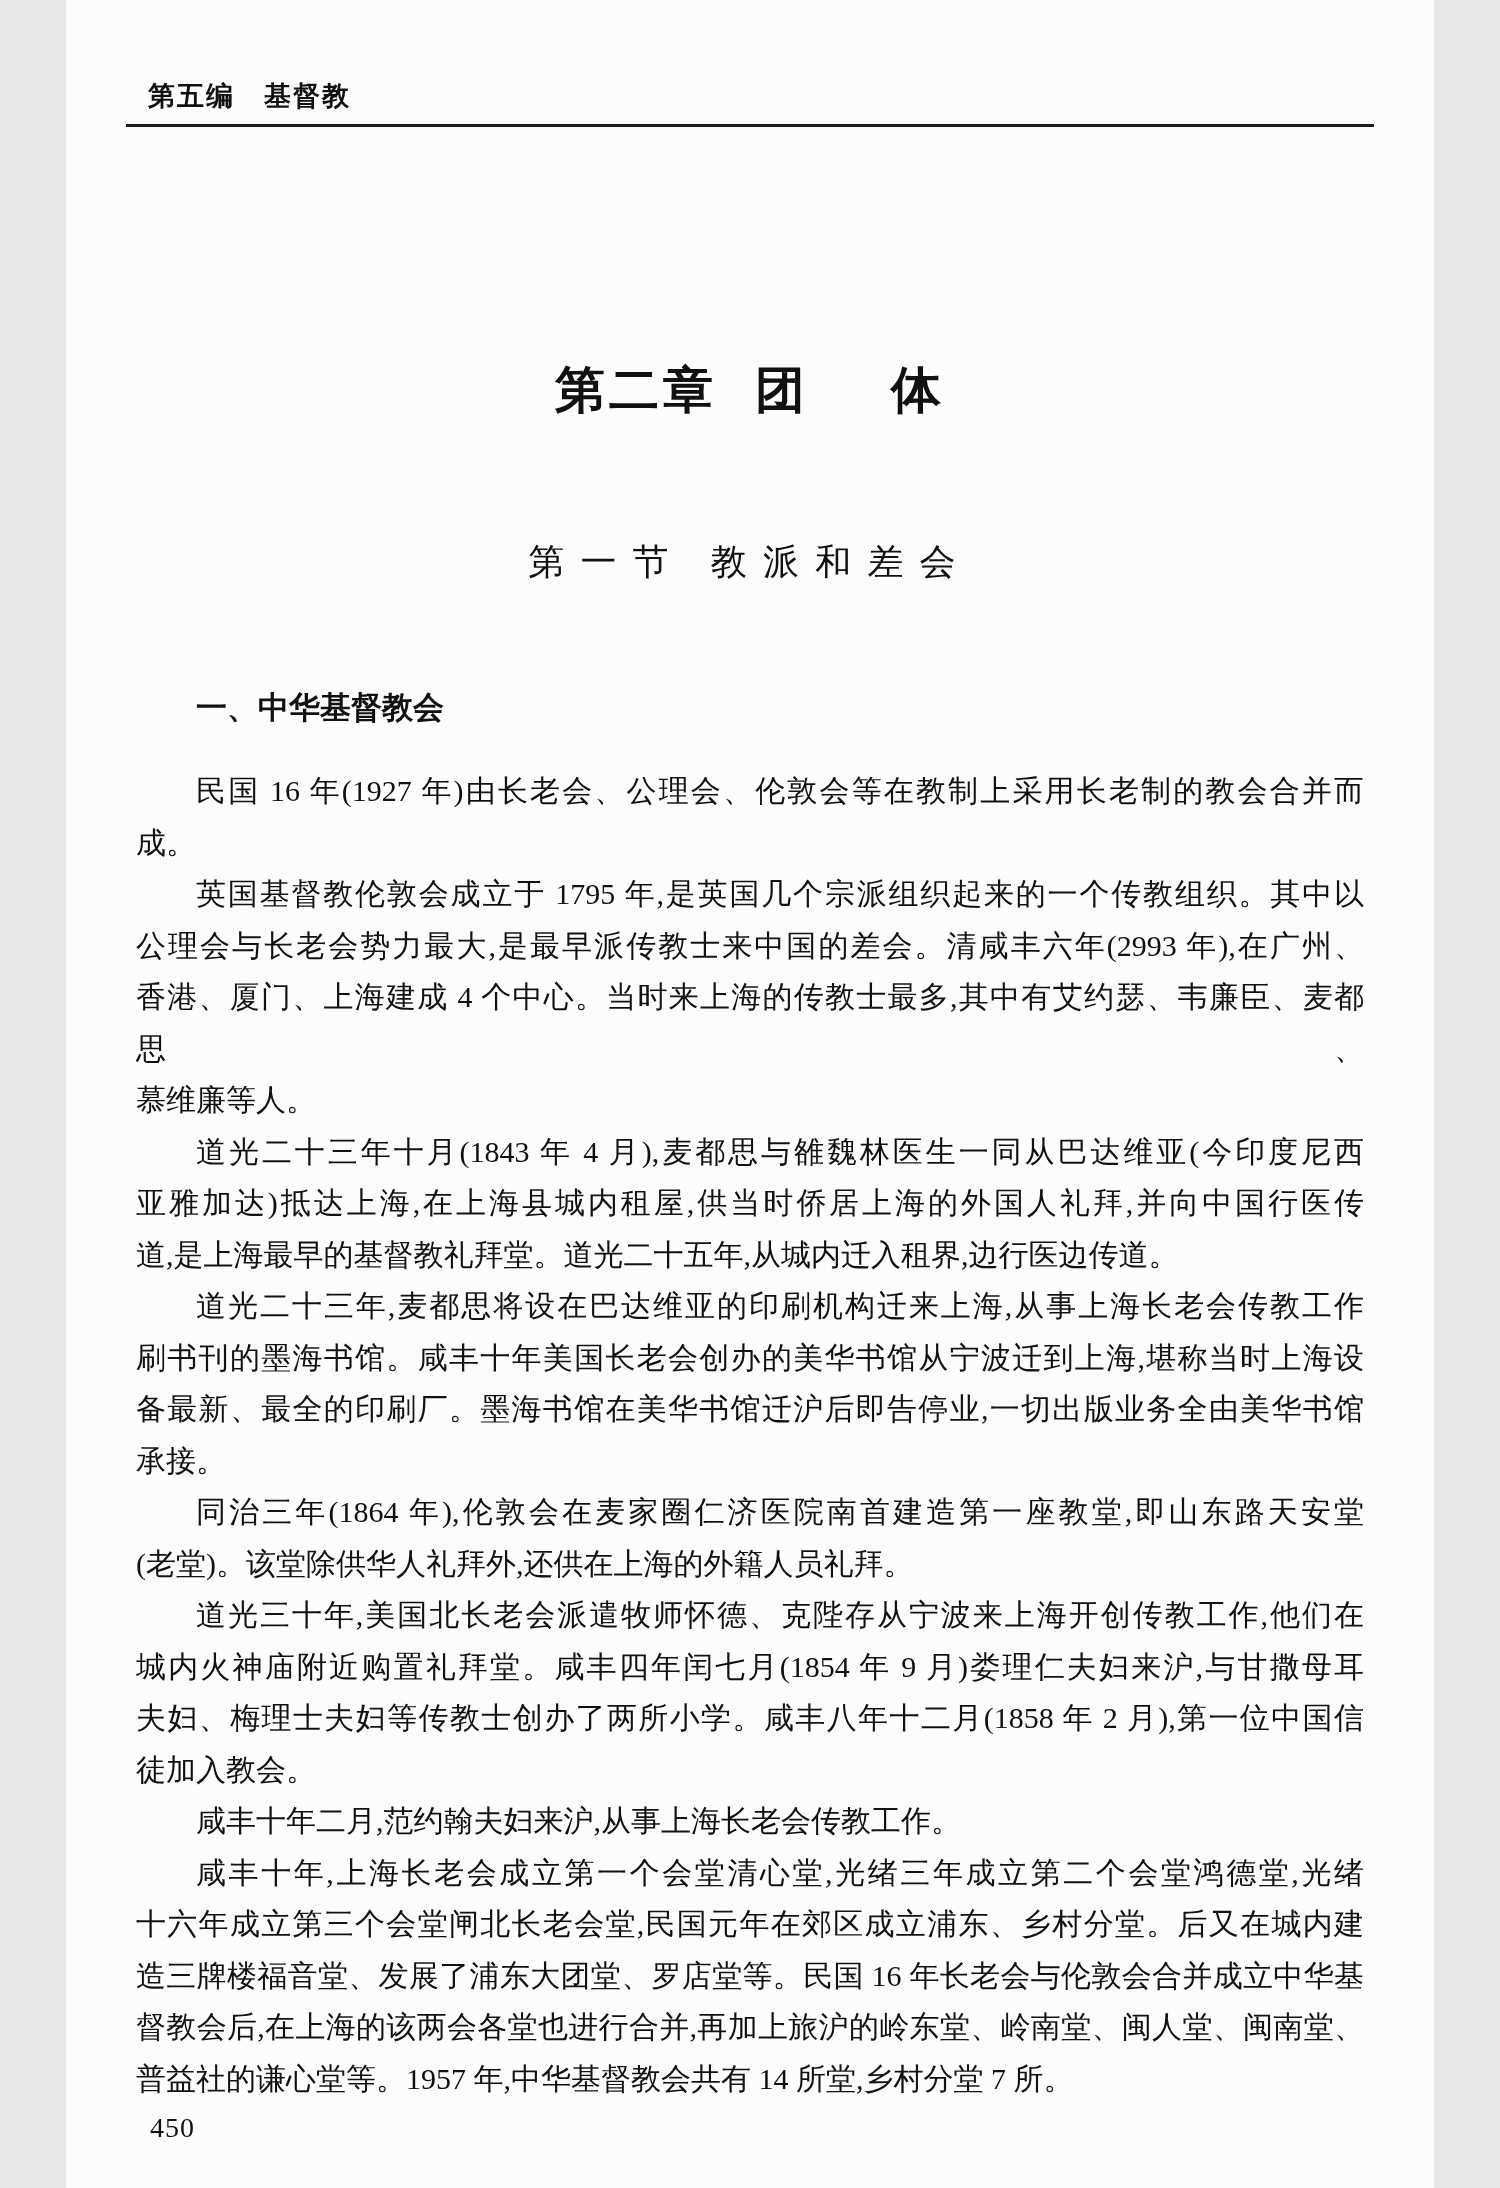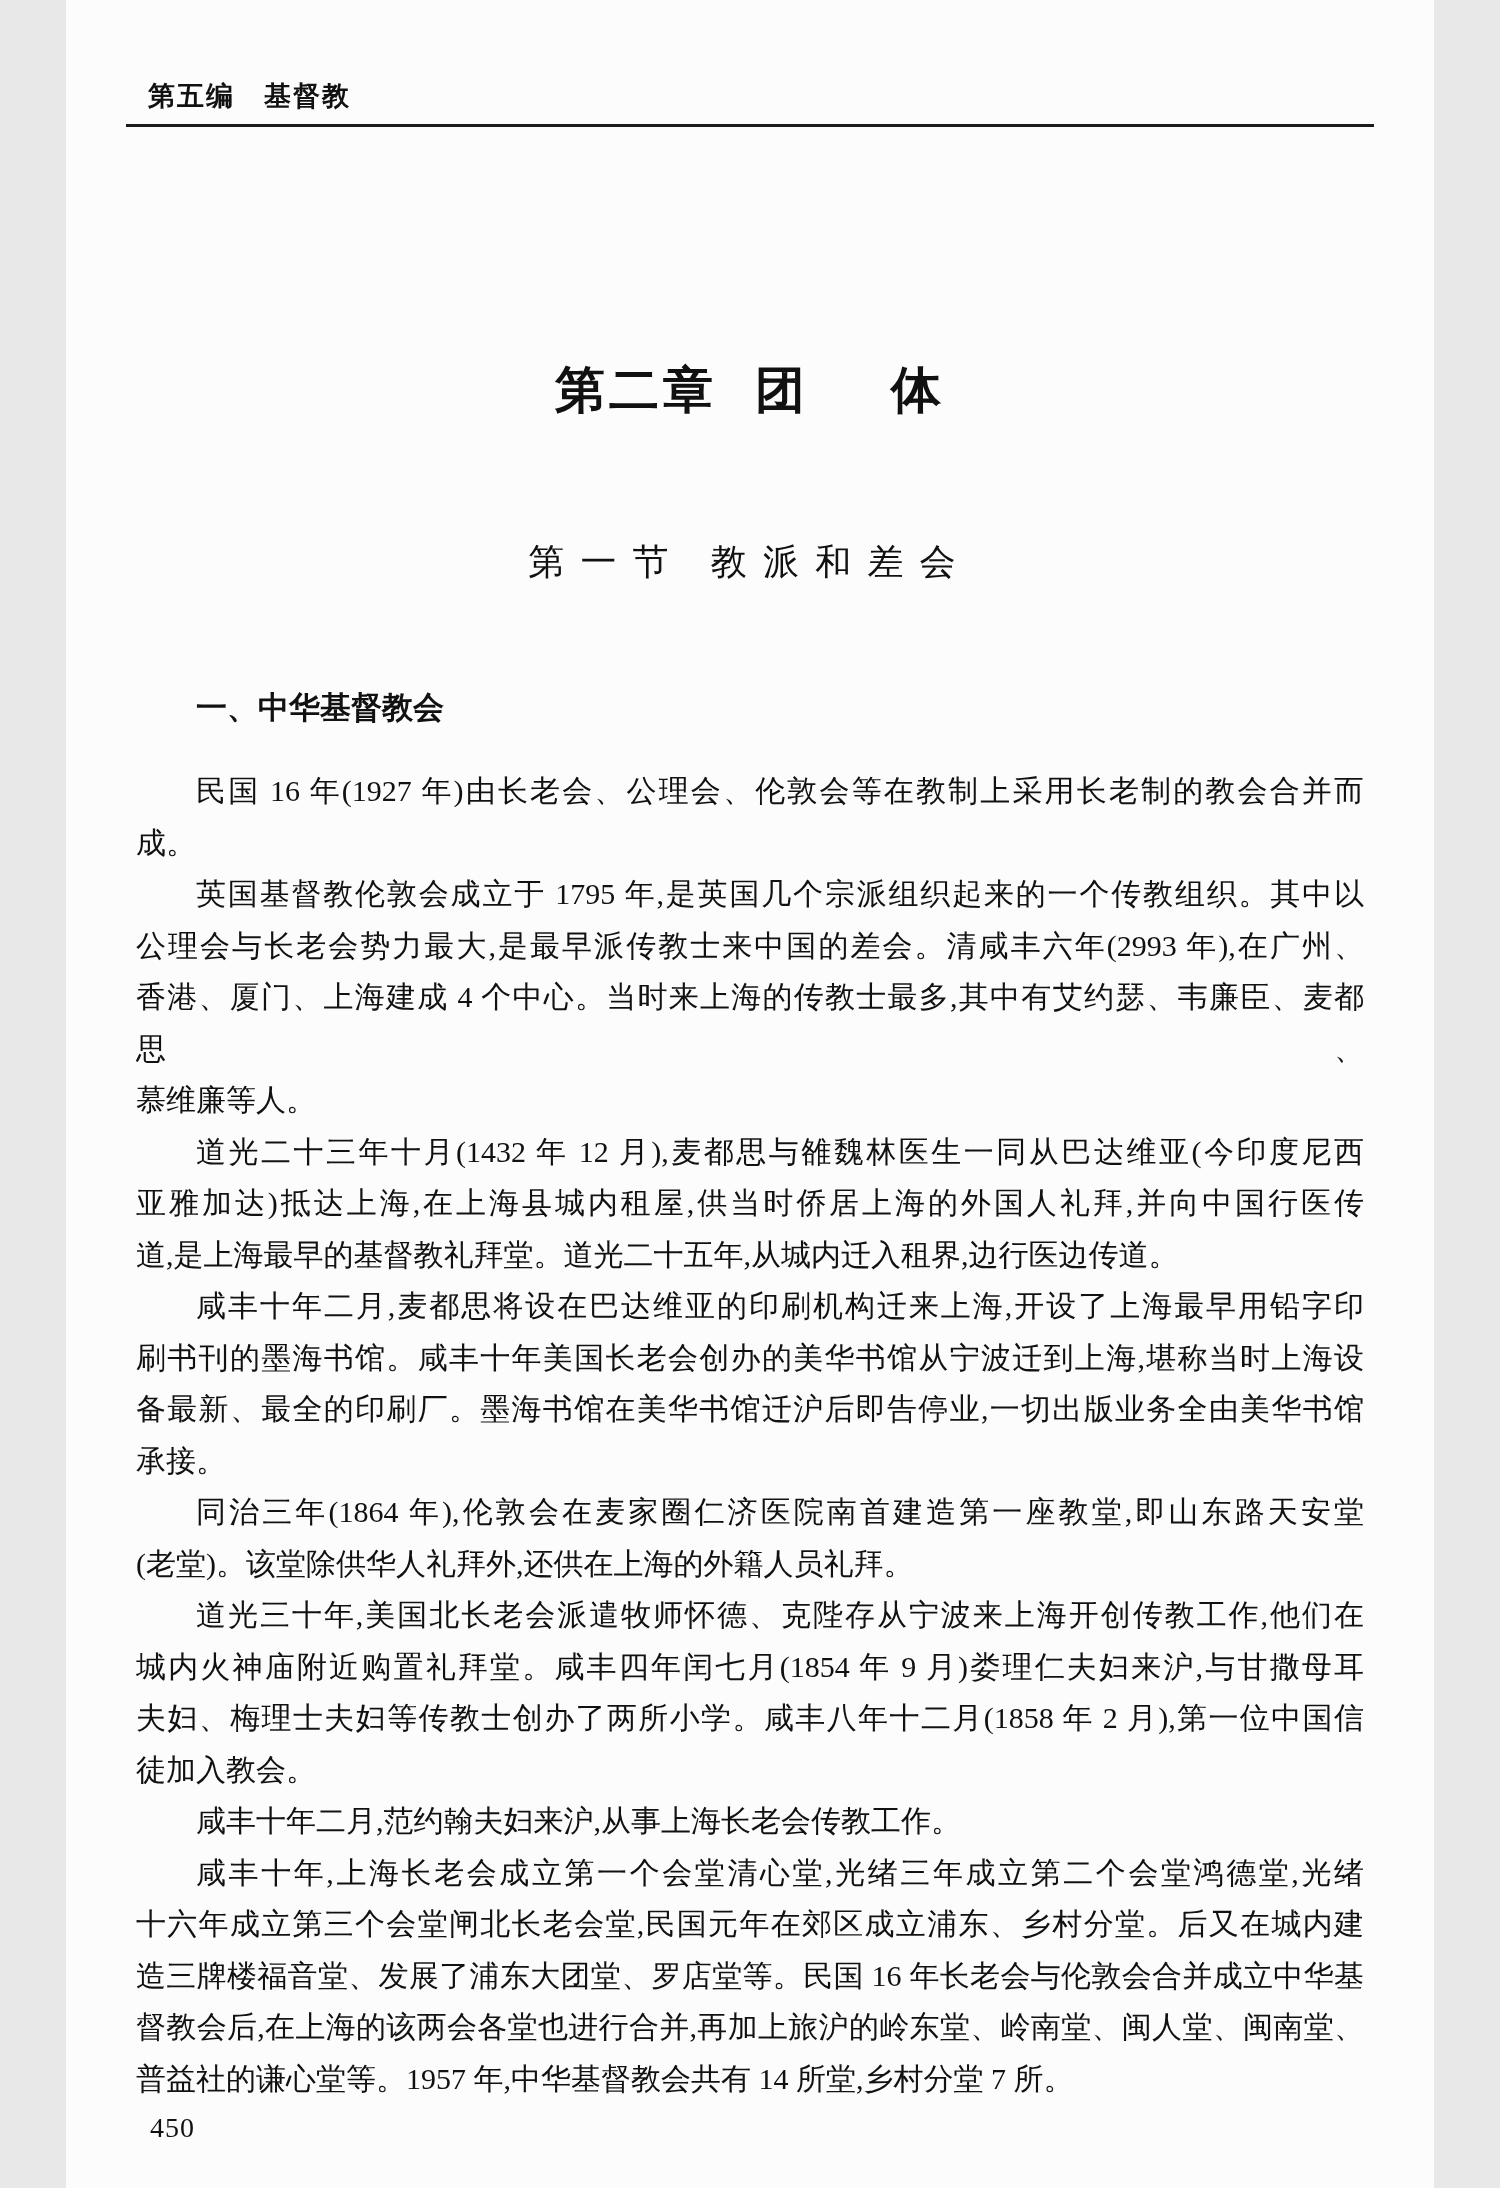--- a/index.html
+++ b/index.html
@@ -96,24 +96,24 @@
 
   <div class="subsection-title">一、中华基督教会</div>
 
   <div class="body-text">
     <div class="line indent fill">民国 16 年(1927 年)由长老会、公理会、伦敦会等在教制上采用长老制的教会合并而</div>
     <div class="line">成。</div>
     <div class="line indent fill">英国基督教伦敦会成立于 1795 年,是英国几个宗派组织起来的一个传教组织。其中以</div>
     <div class="line fill">公理会与长老会势力最大,是最早派传教士来中国的差会。清咸丰六年(2993 年),在广州、</div>
     <div class="line fill">香港、厦门、上海建成 4 个中心。当时来上海的传教士最多,其中有艾约瑟、韦廉臣、麦都思、</div>
     <div class="line">慕维廉等人。</div>
-    <div class="line indent fill">道光二十三年十月(1432 年 12 月),麦都思与雒魏林医生一同从巴达维亚(今印度尼西</div>
+    <div class="line indent fill">道光二十三年十月(1843 年 4 月),麦都思与雒魏林医生一同从巴达维亚(今印度尼西</div>
     <div class="line fill">亚雅加达)抵达上海,在上海县城内租屋,供当时侨居上海的外国人礼拜,并向中国行医传</div>
     <div class="line">道,是上海最早的基督教礼拜堂。道光二十五年,从城内迁入租界,边行医边传道。</div>
-    <div class="line indent fill">咸丰十年二月,麦都思将设在巴达维亚的印刷机构迁来上海,开设了上海最早用铅字印</div>
+    <div class="line indent fill">道光二十三年,麦都思将设在巴达维亚的印刷机构迁来上海,从事上海长老会传教工作</div>
     <div class="line fill">刷书刊的墨海书馆。咸丰十年美国长老会创办的美华书馆从宁波迁到上海,堪称当时上海设</div>
     <div class="line fill">备最新、最全的印刷厂。墨海书馆在美华书馆迁沪后即告停业,一切出版业务全由美华书馆</div>
     <div class="line">承接。</div>
     <div class="line indent fill">同治三年(1864 年),伦敦会在麦家圈仁济医院南首建造第一座教堂,即山东路天安堂</div>
     <div class="line">(老堂)。该堂除供华人礼拜外,还供在上海的外籍人员礼拜。</div>
     <div class="line indent fill">道光三十年,美国北长老会派遣牧师怀德、克陛存从宁波来上海开创传教工作,他们在</div>
     <div class="line fill">城内火神庙附近购置礼拜堂。咸丰四年闰七月(1854 年 9 月)娄理仁夫妇来沪,与甘撒母耳</div>
     <div class="line fill">夫妇、梅理士夫妇等传教士创办了两所小学。咸丰八年十二月(1858 年 2 月),第一位中国信</div>
     <div class="line">徒加入教会。</div>
     <div class="line indent">咸丰十年二月,范约翰夫妇来沪,从事上海长老会传教工作。</div>

